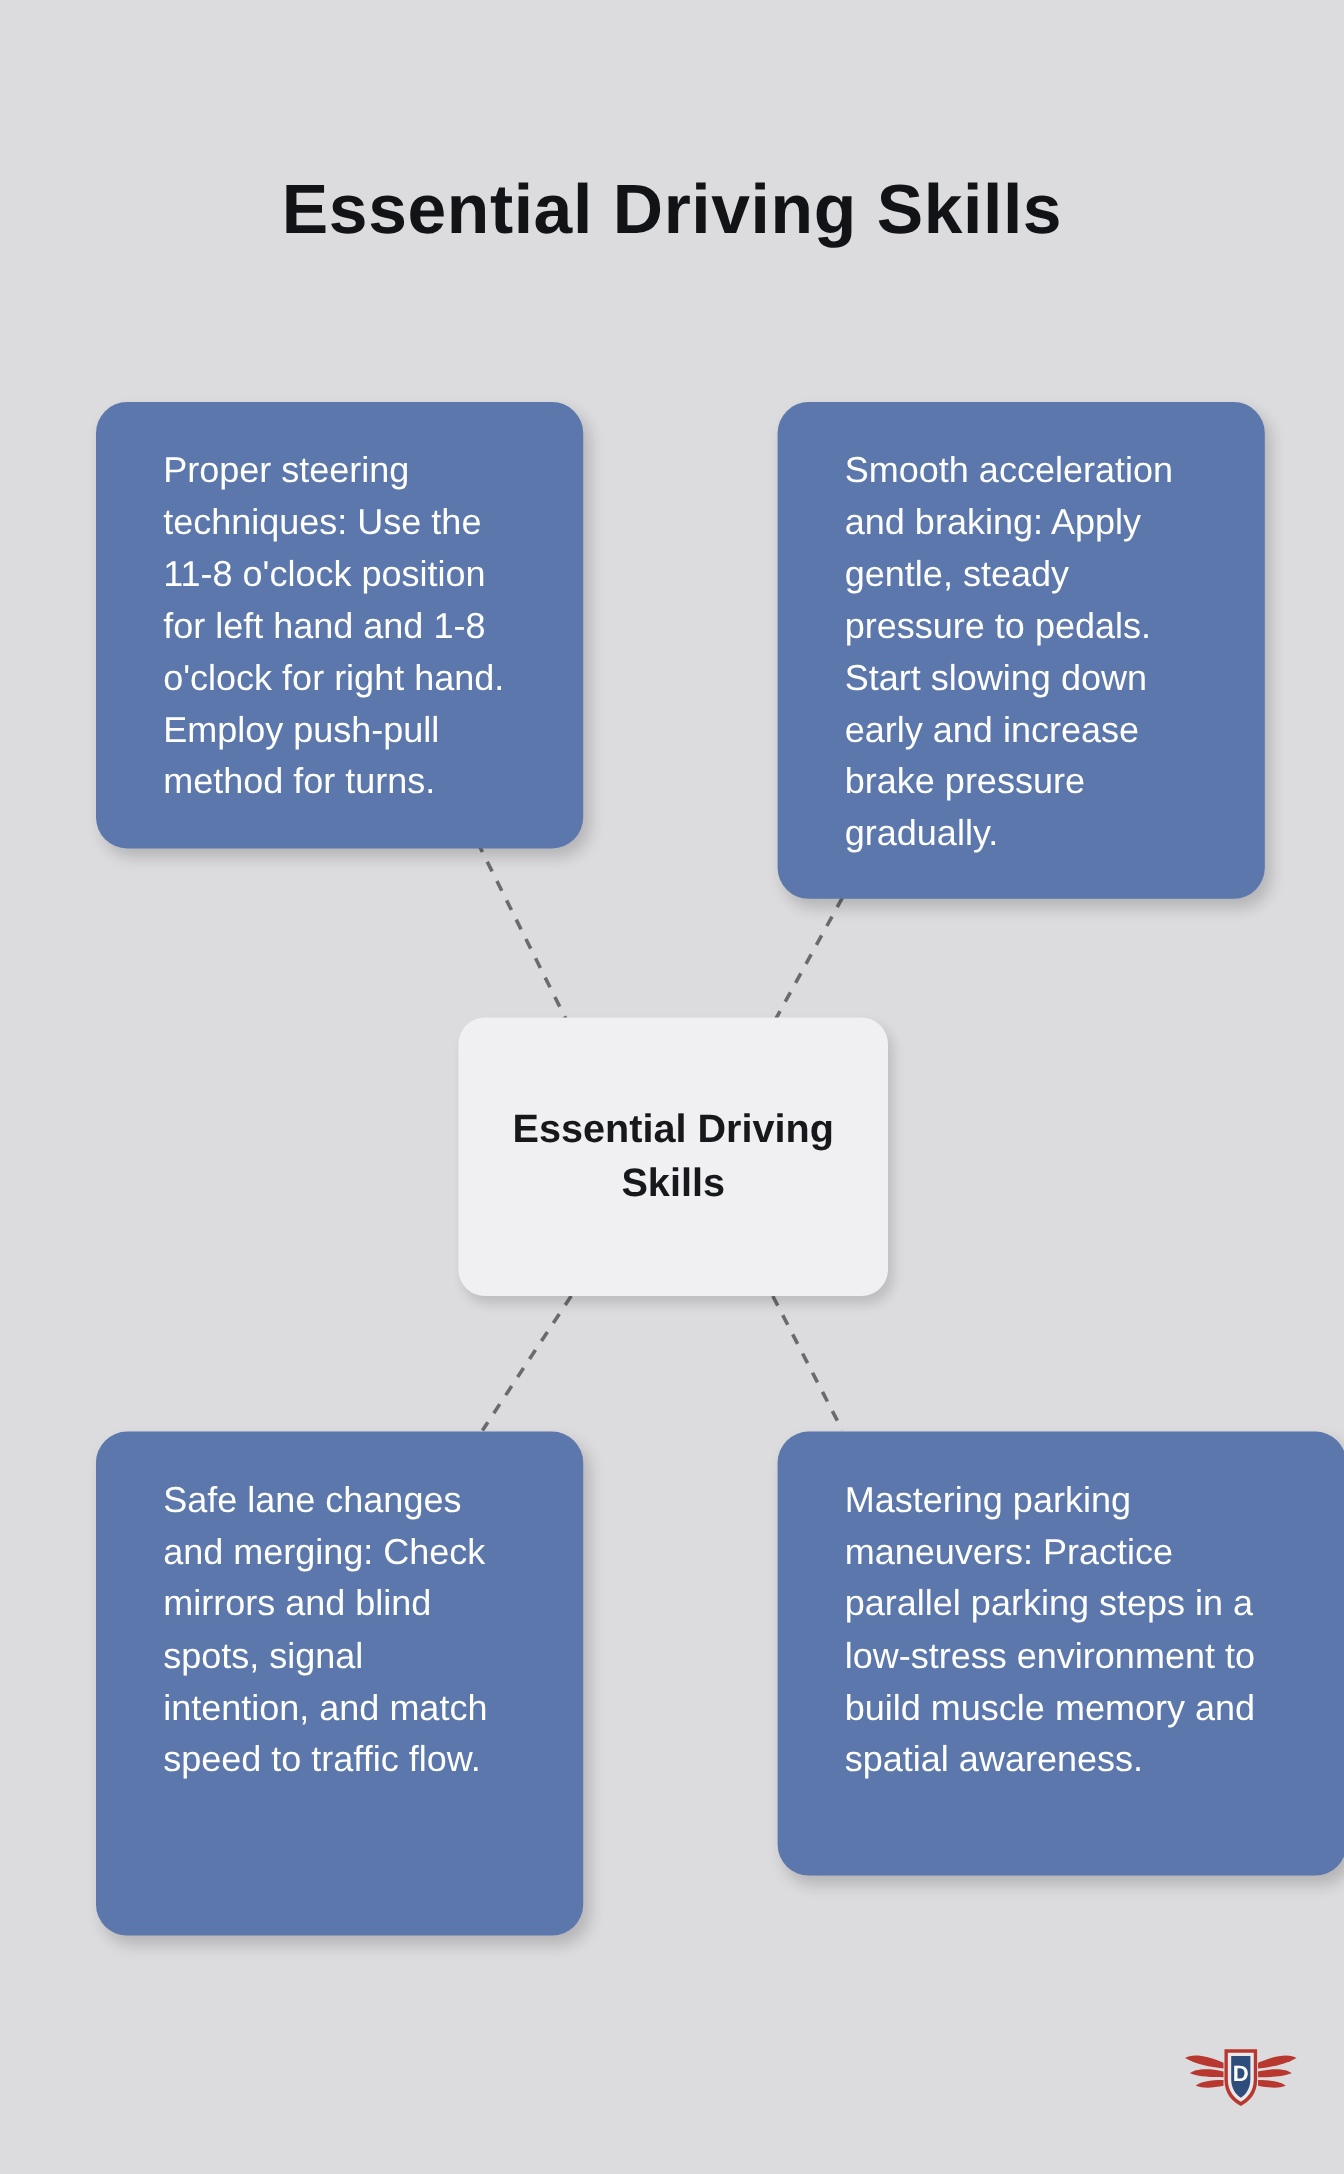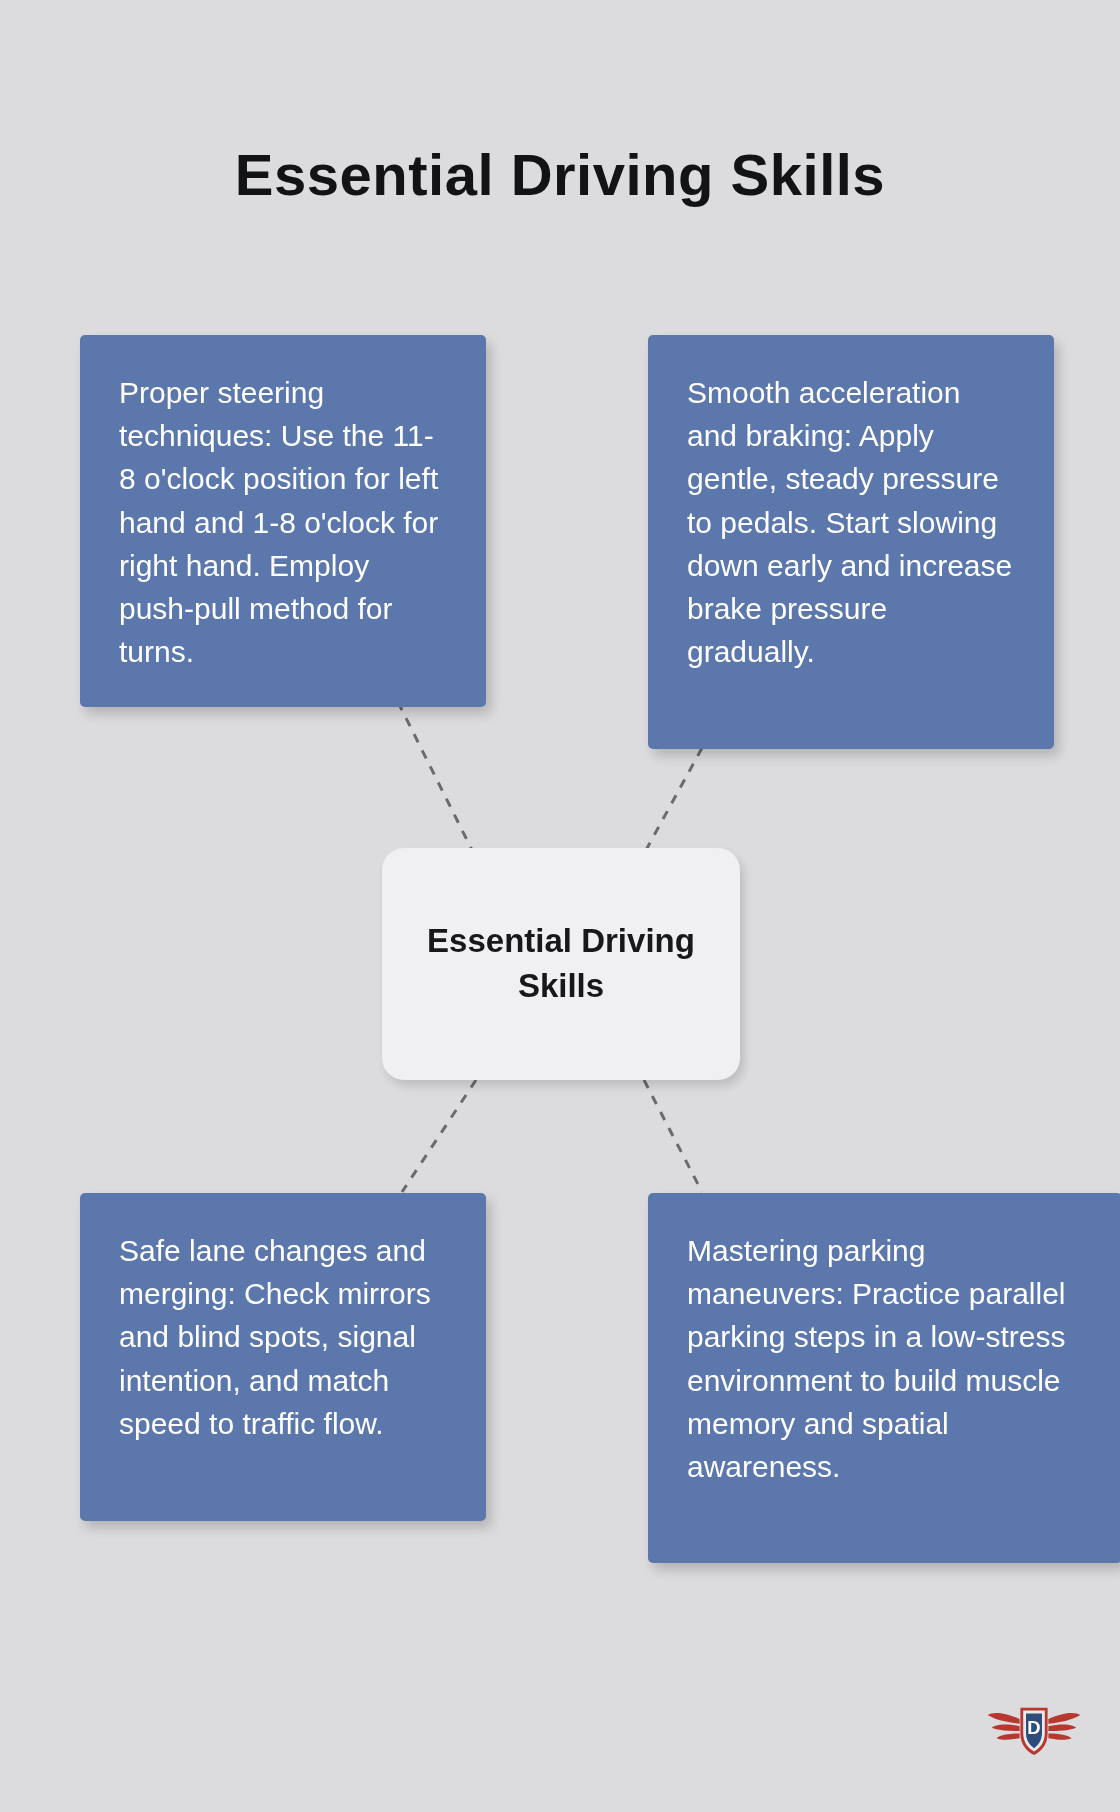--- a/index.html
+++ b/index.html
@@ -28,31 +28,31 @@
   .connector-layer {
     position: absolute;
     inset: 0;
     width: 1120px;
     height: 1812px;
     pointer-events: none;
   }
   .node {
     position: absolute;
     background: #5b77ac;
-    border-radius: 5px;
+    border-radius: 26px;
     color: #ffffff;
     font-size: 30px;
     line-height: 1.44;
-    padding: 36px 39px;
+    padding: 36px 56px;
     box-sizing: border-box;
     box-shadow: 5px 7px 12px rgba(0,0,0,0.18);
   }
   .node-top-left     { left: 80px;  top: 335px;  width: 406px; height: 372px; }
   .node-top-right    { left: 648px; top: 335px;  width: 406px; height: 414px; }
-  .node-bottom-left  { left: 80px;  top: 1193px; width: 406px; height: 328px; }
+  .node-bottom-left  { left: 80px;  top: 1193px; width: 406px; height: 420px; }
   .node-bottom-right { left: 648px; top: 1193px; width: 474px; height: 370px; }
   .center-node {
     position: absolute;
     left: 382px;
     top: 848px;
     width: 358px;
     height: 232px;
     background: #f0f0f2;
     border-radius: 22px;
     display: flex;

